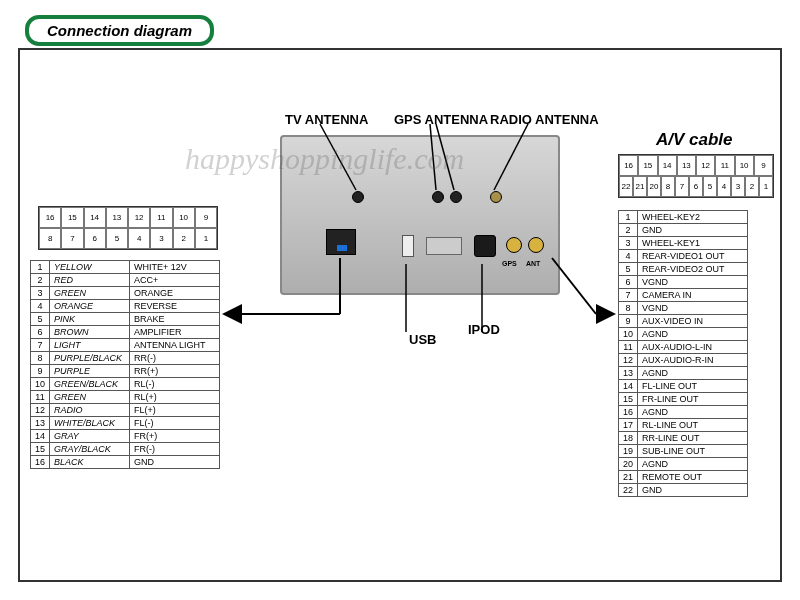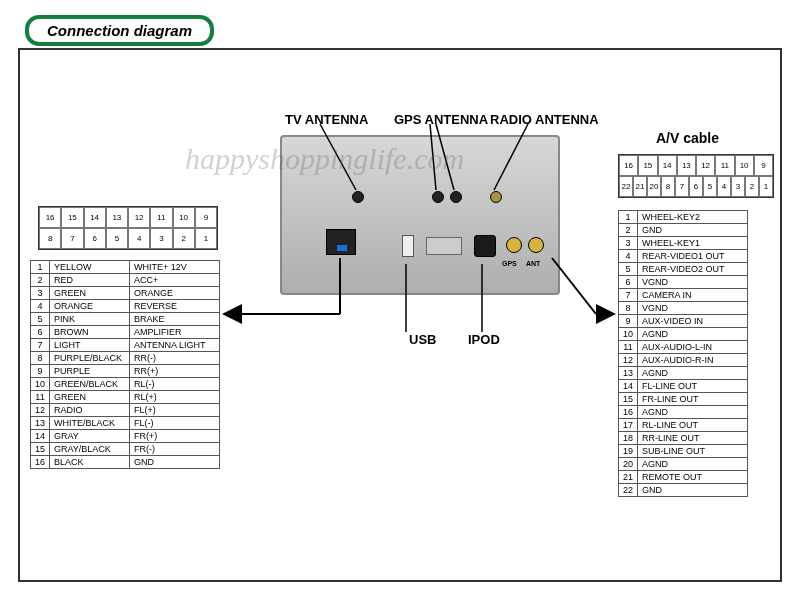--- a/index.html
+++ b/index.html
@@ -16,29 +16,29 @@
   .port.ipod{ bottom: 36px; left: 192px; width: 22px; height: 22px; background:#1a1a1a; border-radius:3px; }
   .port.gps { bottom: 40px; left: 224px; width: 16px; height: 16px; border-radius:50%; background:#d7b23e; }
   .port.ant { bottom: 40px; left: 246px; width: 16px; height: 16px; border-radius:50%; background:#d7b23e; }
   .port.tv  { top: 54px; left: 70px; width: 12px; height: 12px; border-radius:50%; background:#222; }
   .port.gpsa{ top: 54px; left: 150px; width: 12px; height: 12px; border-radius:50%; background:#222; }
   .port.gpsb{ top: 54px; left: 168px; width: 12px; height: 12px; border-radius:50%; background:#222; }
   .port.rad { top: 54px; left: 208px; width: 12px; height: 12px; border-radius:50%; background:#a7904a; }
   .lbl { position:absolute; font-size:13px; font-weight:bold; }
   .arrow-lbl { position:absolute; font-size:13px; font-weight:bold; }
   svg.lines { position:absolute; top:0; left:0; width:100%; height:100%; pointer-events:none; z-index:40; }
-  .cable-title { position:absolute; font-weight:bold; font-size:14px; }
+  .cable-title { position:absolute; font-weight:bold; font-style:italic; font-size:17px; }
   .pin-connector { position:absolute; border:1.5px solid #333; background:#fff; }
   .pin-grid { display:flex; flex-direction:column; width:100%; height:100%; }
   .pin-row { display:flex; flex:1; }
   .pin-cell { flex:1; border:0.5px solid #777; font-size:8px; display:flex; align-items:center; justify-content:center; }
   .wire-table { position:absolute; border-collapse:collapse; font-size:9px; background:#fff; }
   .wire-table td { border:1px solid #555; padding:1px 4px; white-space:nowrap; }
   .wire-table .n { width:18px; text-align:center; }
-  .wire-table.left .c { width:80px; }
+  .wire-table.left .c { width:80px;font-style:italic; }
   .wire-table.left .f { width:90px; }
   .wire-table.right .f { width:110px; }
   .arrowhead { position:absolute; width:0; height:0; }
   .arrowhead.left { border-top:10px solid transparent; border-bottom:10px solid transparent; border-right:20px solid #000; }
   .arrowhead.right{ border-top:10px solid transparent; border-bottom:10px solid transparent; border-left:20px solid #000; }
 </style>
 </head>
 <body>
 
 <div class="title-box">Connection diagram</div>
@@ -59,21 +59,21 @@
     <div class="port rad"></div>
     <div class="lbl" style="bottom:26px;left:220px;font-size:7px;">GPS</div>
     <div class="lbl" style="bottom:26px;left:244px;font-size:7px;">ANT</div>
   </div>
 
   <div class="lbl" style="top:62px;left:265px;">TV ANTENNA</div>
   <div class="lbl" style="top:62px;left:374px;">GPS ANTENNA</div>
   <div class="lbl" style="top:62px;left:470px;">RADIO ANTENNA</div>
 
   <div class="arrow-lbl" style="top:282px;left:374px;margin-left:15px;">USB</div>
-  <div class="arrow-lbl" style="top:282px;left:448px;">IPOD</div>
+  <div class="arrow-lbl" style="top:272px;left:448px;">IPOD</div>
 
   <svg class="lines">
     <line x1="300" y1="74" x2="336" y2="140" stroke="#000" stroke-width="1.5"></line>
     <line x1="410" y1="74" x2="416" y2="140" stroke="#000" stroke-width="1.5"></line>
     <line x1="416" y1="74" x2="434" y2="140" stroke="#000" stroke-width="1.5"></line>
     <line x1="508" y1="74" x2="474" y2="140" stroke="#000" stroke-width="1.5"></line>
     <line x1="386" y1="214" x2="386" y2="282" stroke="#000" stroke-width="1.5"></line>
     <line x1="462" y1="214" x2="462" y2="282" stroke="#000" stroke-width="1.5"></line>
 
     <line x1="320" y1="208" x2="320" y2="264" stroke="#000" stroke-width="2"></line>

